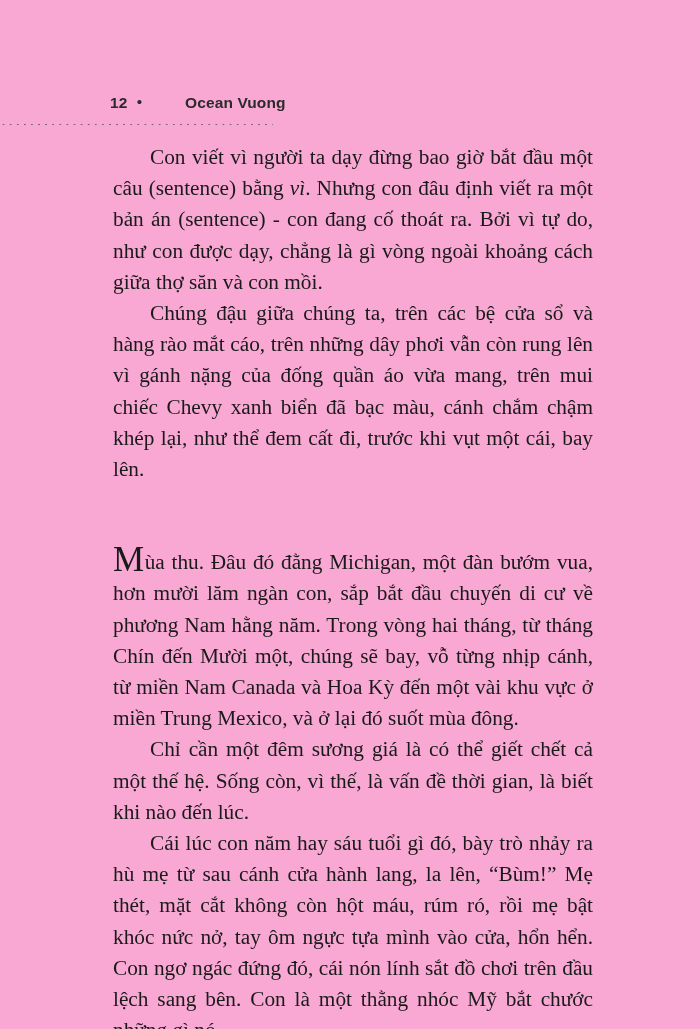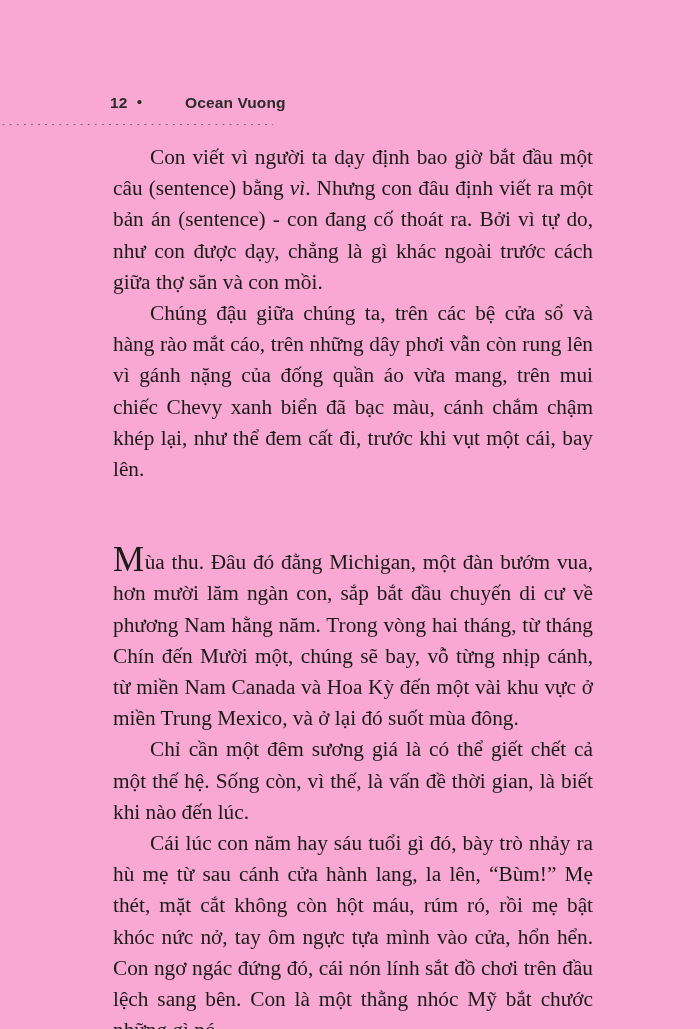--- a/index.html
+++ b/index.html
@@ -120,21 +120,21 @@
       <span class="folio">12</span>
       <span class="folio-sep">•</span>
       <span class="head-title">Ocean Vuong</span>
     </div>
   </div>
 
   <div class="dotted-rule"></div>
 
   <div class="text-block">
 
-    <p class="para"><span>Con viết vì người ta dạy định bao giờ bắt đầu một câu (sentence) bằng </span><em class="it">vì</em><span>. Nhưng con đâu định viết ra một bản án (sentence) - con đang cố thoát ra. Bởi vì tự do, như con được dạy, chẳng là gì khác ngoài trước cách giữa thợ săn và con mồi.</span></p>
+    <p class="para"><span>Con viết vì người ta dạy đừng bao giờ bắt đầu một câu (sentence) bằng </span><em class="it">vì</em><span>. Nhưng con đâu định viết ra một bản án (sentence) - con đang cố thoát ra. Bởi vì tự do, như con được dạy, chẳng là gì vòng ngoài khoảng cách giữa thợ săn và con mồi.</span></p>
 
     <p class="para"><span>Chúng đậu giữa chúng ta, trên các bệ cửa sổ và hàng rào mắt cáo, trên những dây phơi vẫn còn rung lên vì gánh nặng của đống quần áo vừa mang, trên mui chiếc Chevy xanh biển đã bạc màu, cánh chắm chậm khép lại, như thể đem cất đi, trước khi vụt một cái, bay lên.</span></p>
 
     <p class="para section-start"><span class="initial-cap">M</span><span>ùa thu. Đâu đó đằng Michigan, một đàn bướm vua, hơn mười lăm ngàn con, sắp bắt đầu chuyến di cư về phương Nam hằng năm. Trong vòng hai tháng, từ tháng Chín đến Mười một, chúng sẽ bay, vỗ từng nhịp cánh, từ miền Nam Canada và Hoa Kỳ đến một vài khu vực ở miền Trung Mexico, và ở lại đó suốt mùa đông.</span></p>
 
     <p class="para"><span>Chỉ cần một đêm sương giá là có thể giết chết cả một thế hệ. Sống còn, vì thế, là vấn đề thời gian, là biết khi nào đến lúc.</span></p>
 
     <p class="para"><span>Cái lúc con năm hay sáu tuổi gì đó, bày trò nhảy ra hù mẹ từ sau cánh cửa hành lang, la lên, “Bùm!” Mẹ thét, mặt cắt không còn hột máu, rúm ró, rồi mẹ bật khóc nức nở, tay ôm ngực tựa mình vào cửa, hổn hển. Con ngơ ngác đứng đó, cái nón lính sắt đồ chơi trên đầu lệch sang bên. Con là một thằng nhóc Mỹ bắt chước những gì nó</span></p>
 
   </div>

